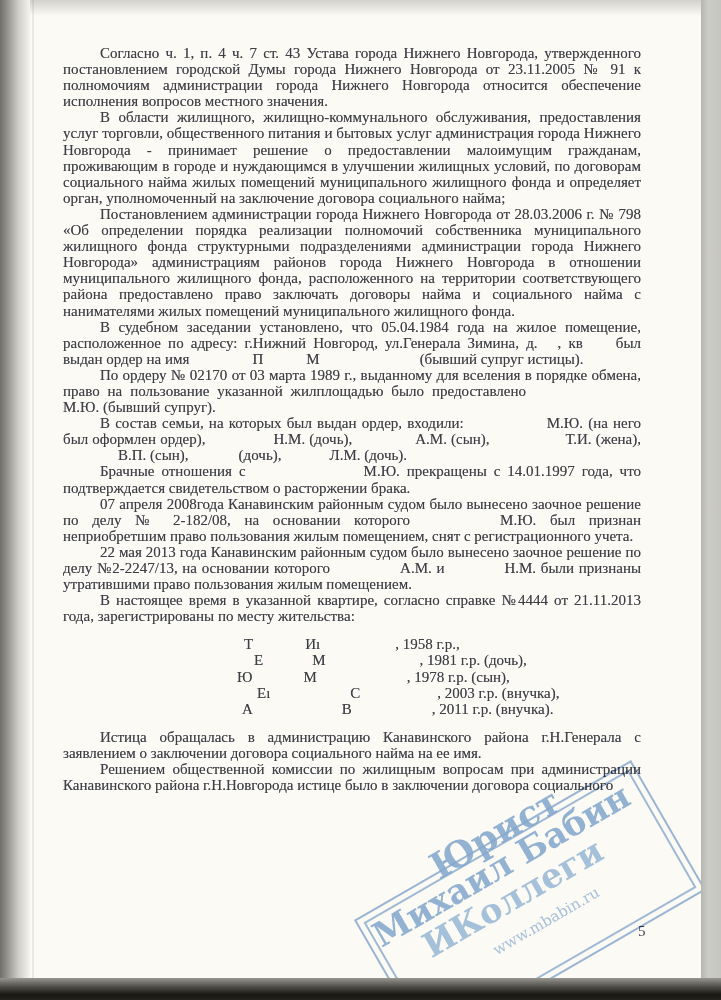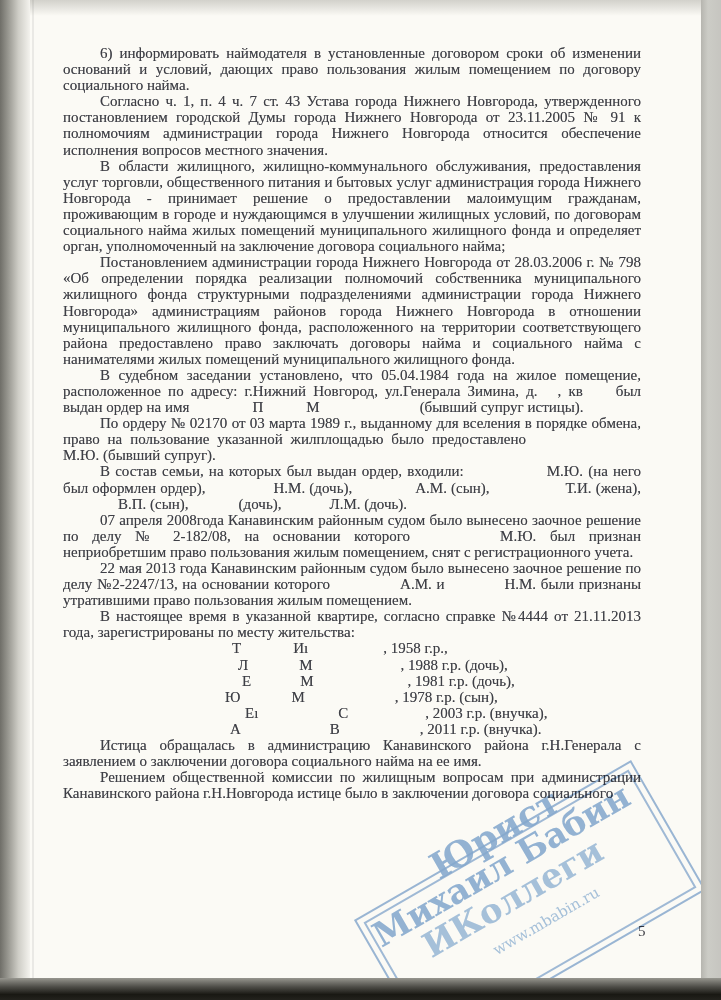--- a/index.html
+++ b/index.html
@@ -23,21 +23,21 @@
 
   
   .page-body{
     position:absolute;left:63px;top:45px;width:578px;
     font-size:15px;line-height:16.1px;color:#3e3f46;
     text-shadow:0 0 .5px rgba(62,63,70,.55);
     z-index:1;
   }
   .para{margin:0;text-indent:37px;text-align:justify;}
   .g{display:inline-block;height:2px;}
-  .residents{margin:0;}
+  .residents{margin:12px;}
   .res-line{white-space:nowrap;}
   .page-number{position:absolute;left:638px;top:923px;font-size:15px;color:#3e3f46;z-index:1;}
 
   
   .stamp{
     position:absolute;left:370px;top:830px;width:316px;height:146px;
     transform:rotate(-30deg);
     border:2px solid rgba(139,173,214,0.85);
     mix-blend-mode:multiply;z-index:2;
   }
@@ -54,42 +54,41 @@
 <body>
 
 <div class="edge-top"></div>
 <div class="edge-left"></div>
 <div class="edge-crease"></div>
 <div class="edge-right"></div>
 <div class="edge-bottom"></div>
 
 <div class="page-body">
 
-  <p class="para">6) информировать наймодателя в установленные договором сроки об изменении оснований и условий, дающих право пользования жилым помещением по договору социального найма.</p>
   <p class="para">Согласно ч. 1, п. 4 ч. 7 ст. 43 Устава города Нижнего Новгорода, утвержденного постановлением городской Думы города Нижнего Новгорода от 23.11.2005 № 91 к полномочиям администрации города Нижнего Новгорода относится обеспечение исполнения вопросов местного значения.</p>
   <p class="para">В области жилищного, жилищно-коммунального обслуживания, предоставления услуг торговли, общественного питания и бытовых услуг администрация города Нижнего Новгорода - принимает решение о предоставлении малоимущим гражданам, проживающим в городе и нуждающимся в улучшении жилищных условий, по договорам социального найма жилых помещений муниципального жилищного фонда и определяет орган, уполномоченный на заключение договора социального найма;</p>
   <p class="para">Постановлением администрации города Нижнего Новгорода от 28.03.2006 г. № 798 «Об определении порядка реализации полномочий собственника муниципального жилищного фонда структурными подразделениями администрации города Нижнего Новгорода» администрациям районов города Нижнего Новгорода в отношении муниципального жилищного фонда, расположенного на территории соответствующего района предоставлено право заключать договоры найма и социального найма с нанимателями жилых помещений муниципального жилищного фонда.</p>
 
   <p class="para"><span>В судебном заседании установлено, что 05.04.1984 года на жилое помещение, расположенное по адресу: г.Нижний Новгород, ул.Генерала Зимина, д.</span><span class="g" style="width:20px"></span><span>, кв</span><span class="g" style="width:33px"></span><span>был выдан ордер на имя</span><span class="g" style="width:63px"></span><span>П</span><span class="g" style="width:43px"></span><span>М</span><span class="g" style="width:100px"></span><span>(бывший супруг истицы).</span></p>
 
 
   <p class="para"><span>По ордеру № 02170 от 03 марта 1989 г., выданному для вселения в порядке обмена, право на пользование указанной жилплощадью было предоставлено</span><span class="g" style="width:115px"></span><span>М.Ю. (бывший супруг).</span></p>
 
   <p class="para"><span>В состав семьи, на которых был выдан ордер, входили:</span><span class="g" style="width:83px"></span><span>М.Ю. (на него был оформлен ордер),</span><span class="g" style="width:68px"></span><span>Н.М. (дочь),</span><span class="g" style="width:63px"></span><span>А.М. (сын),</span><span class="g" style="width:76px"></span><span>Т.И. (жена),</span><span class="g" style="width:55px"></span><span>В.П. (сын),</span><span class="g" style="width:50px"></span><span>(дочь),</span><span class="g" style="width:48px"></span><span>Л.М. (дочь).</span></p>
 
+  <p class="para"><span>Брачные отношения с</span><span class="g" style="width:118px"></span><span>М.Ю. прекращены с 14.01.1997 года, что подтверждается свидетельством о расторжении брака.</span></p>
 
   <p class="para"><span>07 апреля 2008года Канавинским районным судом было вынесено заочное решение по делу № 2-182/08, на основании которого</span><span class="g" style="width:90px"></span><span>М.Ю. был признан неприобретшим право пользования жилым помещением, снят с регистрационного учета.</span></p>
 
   <p class="para"><span>22 мая 2013 года Канавинским районным судом было вынесено заочное решение по делу №2-2247/13, на основании которого</span><span class="g" style="width:70px"></span><span>А.М. и</span><span class="g" style="width:60px"></span><span>Н.М. были признаны утратившими право пользования жилым помещением.</span></p>
 
   <p class="para">В настоящее время в указанной квартире, согласно справке №4444 от 21.11.2013 года, зарегистрированы по месту жительства:</p>
 
   <div class="residents">
     <div class="res-line" style="margin-left:169px"><span>Т</span><span class="g" style="width:52px"></span><span>Иı</span><span class="g" style="width:75px"></span><span>, 1958 г.р.,</span></div>
-    <div class="res-line" style="margin-left:175px"><span>Л</span><span class="g" style="width:51px"></span><span>М</span><span class="g" style="width:88px"></span><span>, 1988 г.р. (дочь),</span></div>
     <div class="res-line" style="margin-left:179px"><span>Е</span><span class="g" style="width:49px"></span><span>М</span><span class="g" style="width:94px"></span><span>, 1981 г.р. (дочь),</span></div>
     <div class="res-line" style="margin-left:162px"><span>Ю</span><span class="g" style="width:51px"></span><span>М</span><span class="g" style="width:90px"></span><span>, 1978 г.р. (сын),</span></div>
     <div class="res-line" style="margin-left:182px"><span>Еı</span><span class="g" style="width:80px"></span><span>С</span><span class="g" style="width:77px"></span><span>, 2003 г.р. (внучка),</span></div>
     <div class="res-line" style="margin-left:167px"><span>А</span><span class="g" style="width:89px"></span><span>В</span><span class="g" style="width:80px"></span><span>, 2011 г.р. (внучка).</span></div>
   </div>
 
   <p class="para">Истица обращалась в администрацию Канавинского района г.Н.Генерала с заявлением о заключении договора социального найма на ее имя.</p>
   <p class="para">Решением общественной комиссии по жилищным вопросам при администрации Канавинского района г.Н.Новгорода истице было в заключении договора социального</p>
 </div>
 

